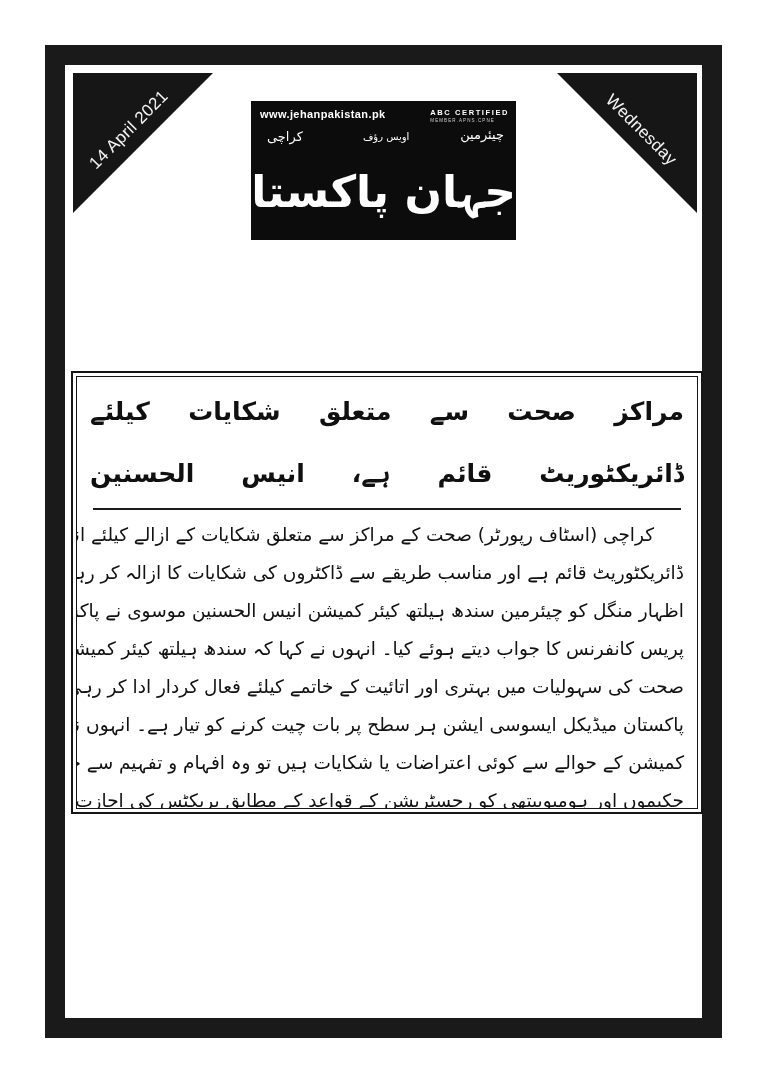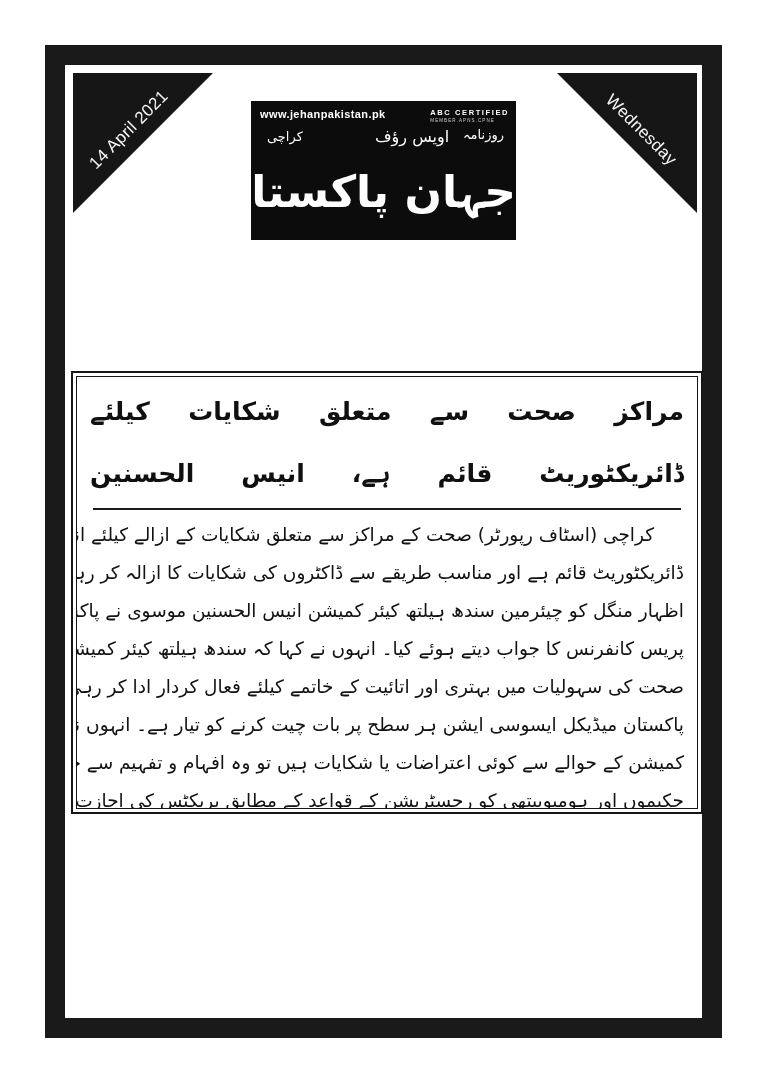--- a/index.html
+++ b/index.html
@@ -33,21 +33,21 @@
   .mh-url {
     position:absolute; left:9px; top:7px;
     font-weight:bold; font-size:11px; letter-spacing:.4px;
   }
   .mh-abc { position:absolute; right:7px; top:7px; text-align:left; }
   .mh-abc .l1 { font-weight:bold; font-size:7.5px; letter-spacing:1.6px; }
   .mh-abc .l2 { font-size:4.5px; letter-spacing:1.1px; color:#cfcfcf; margin-top:1px; }
   .urdu { font-family:"DejaVu Sans", sans-serif; direction:rtl; }
   .mh-small { position:absolute; color:#fff; font-size:13px; line-height:14px; }
   .mh-daily { right:12px; top:27px; }
-  .mh-pub   { left:124px; top:29px; font-size:16px; }
+  .mh-pub   { left:112px; top:29px; font-size:10px; }
   .mh-city  { left:16px;  top:29px; }
   .mh-title {
     position:absolute; left:0; right:0; bottom:2px; text-align:center;
     font-weight:bold; font-size:44px; line-height:92px; white-space:nowrap;
   }
   
   .article {
     position:absolute; left:71px; top:371px; width:632px; height:443px;
     border:2px solid #161616; padding:3px; background:#ffffff;
   }
@@ -81,21 +81,21 @@
 <div class="tri tri-right">
   <span>Wednesday</span>
 </div>
 
 <div class="masthead">
   <div class="mh-url">www.jehanpakistan.pk</div>
   <div class="mh-abc">
     <div class="l1">ABC CERTIFIED</div>
     <div class="l2">MEMBER.APNS.CPNE</div>
   </div>
-  <div class="mh-small mh-daily urdu">روزنامہ</div>
+  <div class="mh-small mh-daily urdu">چیئرمین</div>
   <div class="mh-small mh-pub urdu">اویس رؤف</div>
   <div class="mh-small mh-city urdu">کراچی</div>
   <div class="mh-title urdu">جہان پاکستان</div>
 </div>
 
 <div class="article">
   <div class="article-inner">
     <div class="headline">مراکز صحت سے متعلق شکایات کیلئے ڈائریکٹوریٹ قائم ہے، انیس الحسنین</div>
     <div class="rule"></div>
     <div class="article-body">

